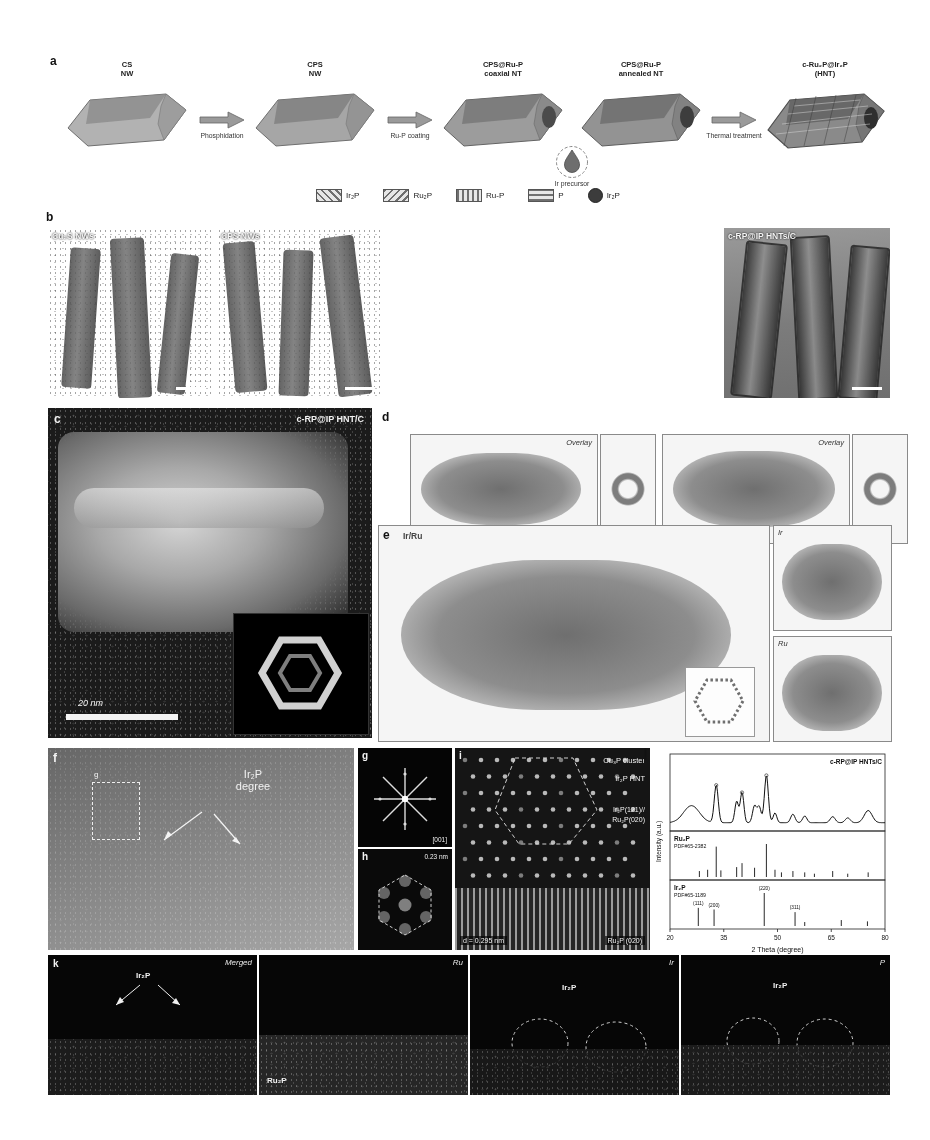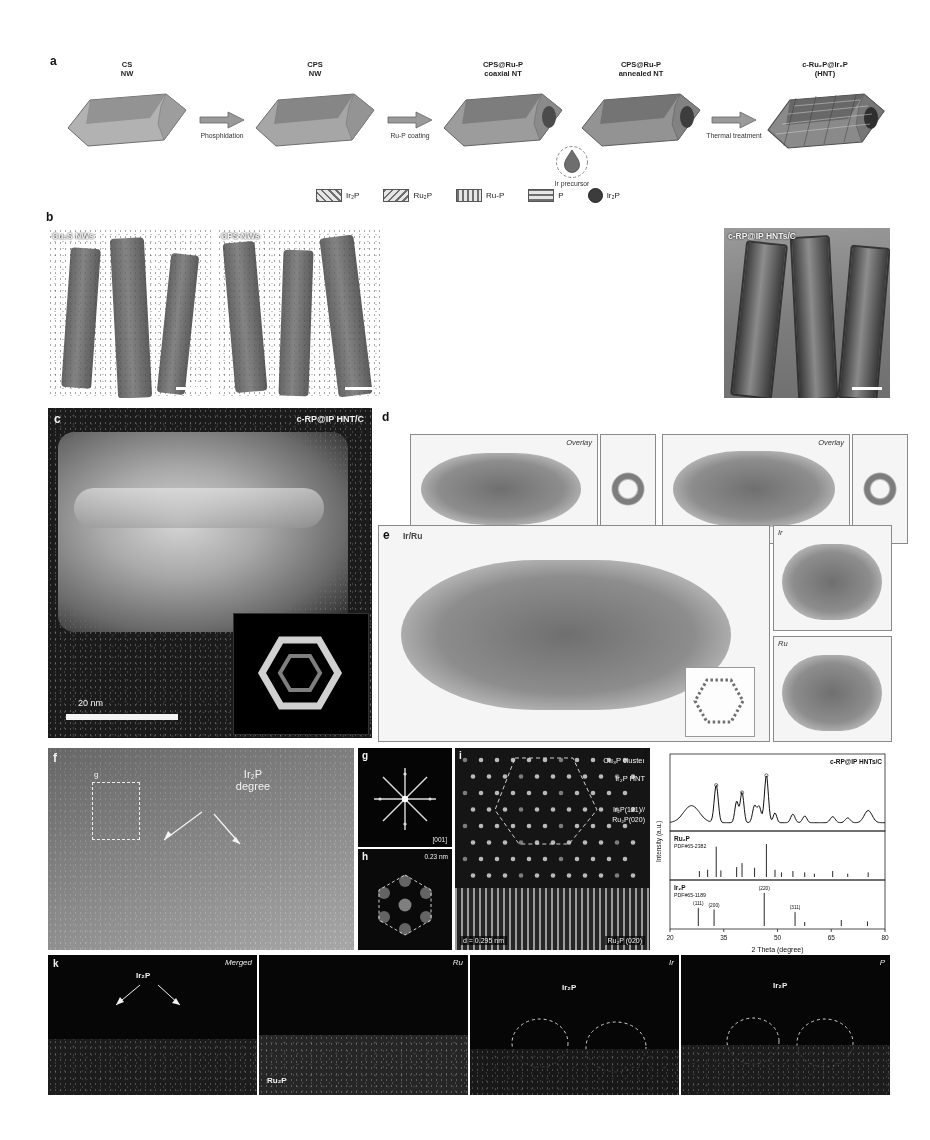--- a/index.html
+++ b/index.html
@@ -203,21 +203,21 @@
       <div class="abs" style="right:8px;bottom:8px;width:30px;height:3px;background:#fff;"></div>
     </div>
   </div>
 
   <div class="abs grain" style="left:48px;top:408px;width:324px;height:330px;background-color:#1b1b1b;overflow:hidden;">
     <div class="abs" style="left:10px;top:24px;width:290px;height:200px;border-radius:16px;
          background:radial-gradient(ellipse at 42% 45%,#d6d6d6 0%,#a8a8a8 35%,#6a6a6a 70%,rgba(20,20,20,0) 100%);"></div>
     <div class="abs" style="left:26px;top:80px;width:250px;height:40px;border-radius:20px;background:linear-gradient(#efefef,#9a9a9a);opacity:.55;"></div>
     <span class="abs pl-light" style="left:6px;top:4px;">c</span>
     <span class="abs wtext" style="right:8px;top:6px;font-size:9px;font-weight:bold;">c-RP@IP HNT/C</span>
-    <span class="abs wtext" style="left:30px;bottom:30px;font-size:9px;">20 nm</span>
+    <span class="abs wtext" style="left:30px;bottom:30px;font-size:9px;font-style:italic;">20 nm</span>
     <div class="abs" style="left:18px;bottom:18px;width:112px;height:6px;background:#f5f5f5;"></div>
     <div class="abs" style="right:3px;bottom:3px;width:134px;height:120px;background:#000;border:1px solid #333;">
       <svg width="132" height="118">
         <polygon points="104,59 85,92 47,92 28,59 47,26 85,26" fill="none" stroke="#e8e8e8" stroke-width="7" opacity="0.9"></polygon>
         <polygon points="86,59 76,76 56,76 46,59 56,42 76,42" fill="none" stroke="#8d8d8d" stroke-width="4" opacity="0.9"></polygon>
       </svg>
     </div>
   </div>
 
   <span class="abs pl-dark" style="left:382px;top:410px;">d</span>

